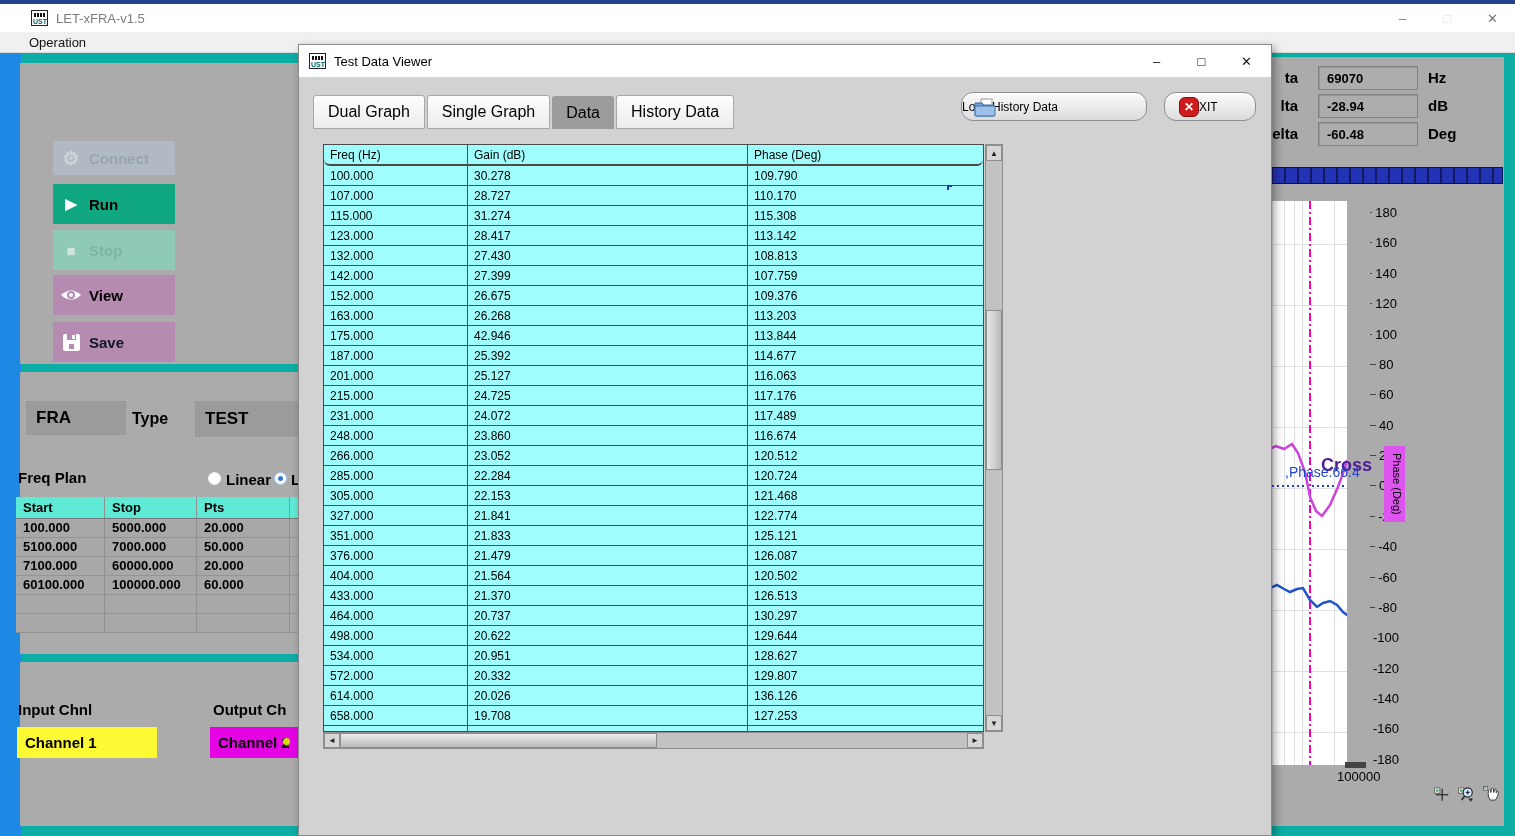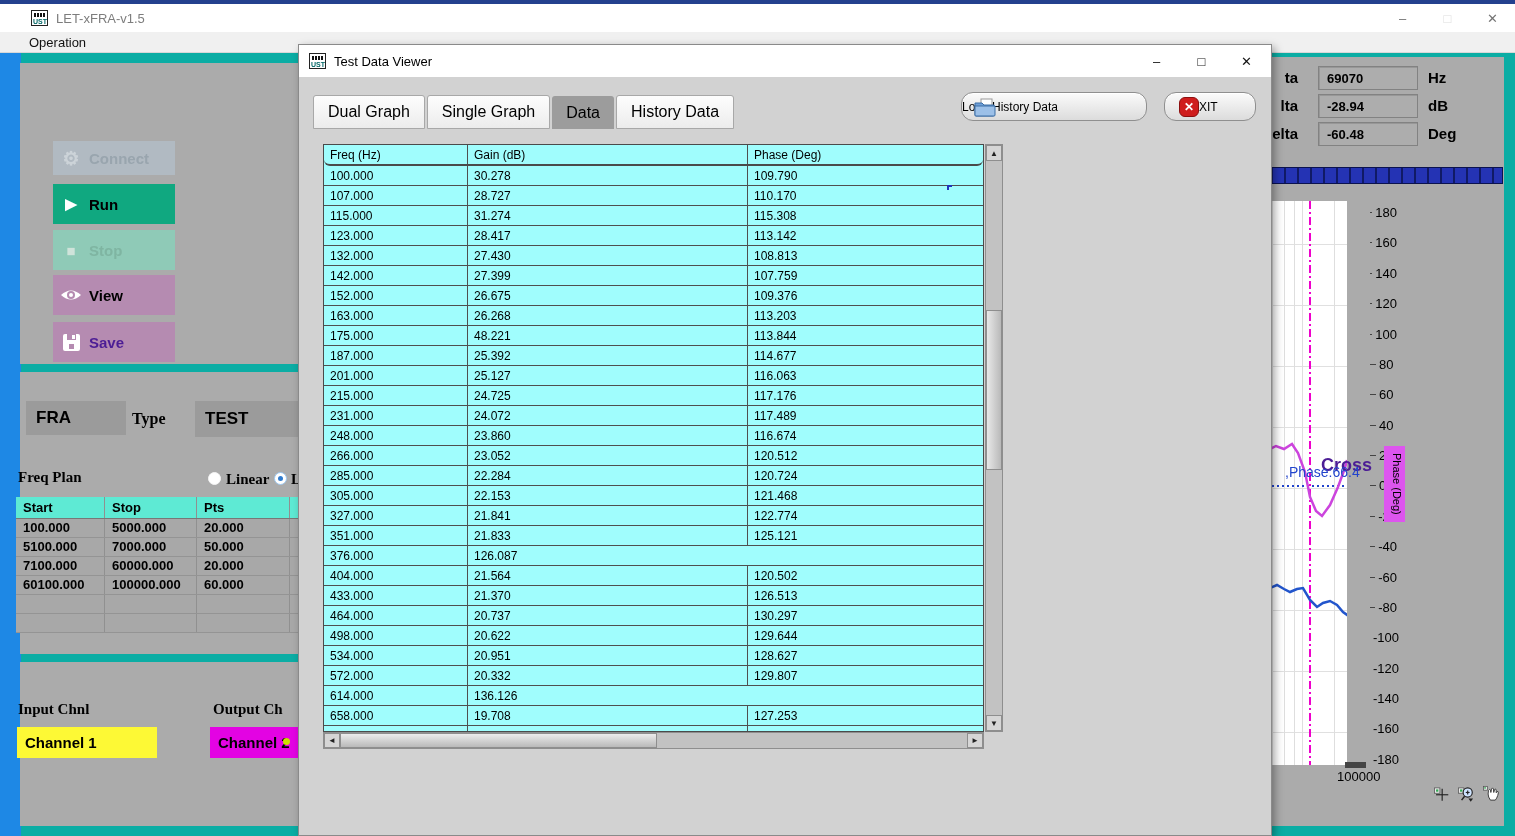--- a/index.html
+++ b/index.html
@@ -34,29 +34,29 @@
   .p-left3 { left:20px; top:662px; width:300px; height:164px; }
   .p-right { left:1240px; top:57px; width:1264px; height:769px; width:264px; }
 
   
   .op-btn { position:absolute; left:33px; width:122px; display:flex; align-items:center; font-weight:bold; font-size:15px; }
   .op-icon { width:36px; display:flex; justify-content:center; align-items:center; }
   .btn-connect { top:78px; height:34px; background:#b1bac2; color:#99a5ae; }
   .btn-run     { top:121px; height:40px; background:#10a880; color:#000; }
   .btn-stop    { top:167px; height:40px; background:#8fcab7; color:#7fb5a2; }
   .btn-view    { top:212px; height:40px; background:#b58bb1; color:#000; }
-  .btn-save    { top:259px; height:40px; background:#b58bb1; color:#4c1d95; }
+  .btn-save    { top:259px; height:40px; background:#b58bb1; color:#0f172a; }
   .gear-glyph { font-size:19px; color:#ccd3d8; }
   .play-glyph { font-size:15px; color:#fff; }
   .stop-glyph { font-size:15px; color:#cfe3da; }
 
   
   .gray-box { position:absolute; background:#9b9b9b; color:#000; font-weight:bold; font-size:17px;
     display:flex; align-items:center; padding-left:10px; }
-  .lbl { position:absolute; color:#000; font-weight:bold; font-size:15px;font-family:Liberation Serif, serif; }
+  .lbl { position:absolute; color:#000; font-weight:bold; font-size:15px; }
   .radio { position:absolute; width:13px; height:13px; border-radius:50%; background:#fff; border:1px solid #f5f5f5; }
   .radio.sel { background:#fff; border:1px solid #9ec7ee; }
   .radio.sel::after { content:""; position:absolute; left:3px; top:3px; width:5px; height:5px; border-radius:50%; background:#2f7cd0; }
 
   .plan-table { position:absolute; left:16px; top:497px; width:300px; height:136px; font-size:13px; }
   .plan-head { display:flex; background:#5eead4; height:22px; border-bottom:1px solid #777; }
   .plan-head div { font-weight:bold; color:#000; padding:3px 0 0 7px; }
   .plan-row { display:flex; height:19px; background:#a8a8a8; border-bottom:1px solid #949494; }
   .plan-row div { font-weight:bold; color:#000; padding:1px 0 0 7px; overflow:hidden; white-space:nowrap; }
   .pc0 { width:89px; border-right:1px solid #909090; }
@@ -449,21 +449,21 @@
           </div>
 
           <div class="drow">
             <div class="c0">163.000</div>
             <div class="c1">26.268</div>
             <div class="c2">113.203</div>
           </div>
 
           <div class="drow">
             <div class="c0">175.000</div>
-            <div class="c1">48.221</div>
+            <div class="c1">42.946</div>
             <div class="c2">113.844</div>
           </div>
 
           <div class="drow">
             <div class="c0">187.000</div>
             <div class="c1">25.392</div>
             <div class="c2">114.677</div>
           </div>
 
           <div class="drow">
@@ -515,20 +515,21 @@
           </div>
 
           <div class="drow">
             <div class="c0">351.000</div>
             <div class="c1">21.833</div>
             <div class="c2">125.121</div>
           </div>
 
           <div class="drow">
             <div class="c0">376.000</div>
+            <div class="c1">21.479</div>
             <div class="c2">126.087</div>
           </div>
 
           <div class="drow">
             <div class="c0">404.000</div>
             <div class="c1">21.564</div>
             <div class="c2">120.502</div>
           </div>
 
           <div class="drow">
@@ -556,20 +557,21 @@
           </div>
 
           <div class="drow">
             <div class="c0">572.000</div>
             <div class="c1">20.332</div>
             <div class="c2">129.807</div>
           </div>
 
           <div class="drow">
             <div class="c0">614.000</div>
+            <div class="c1">20.026</div>
             <div class="c2">136.126</div>
           </div>
 
           <div class="drow">
             <div class="c0">658.000</div>
             <div class="c1">19.708</div>
             <div class="c2">127.253</div>
           </div>
         </div>
       <div class="partial-clip">

